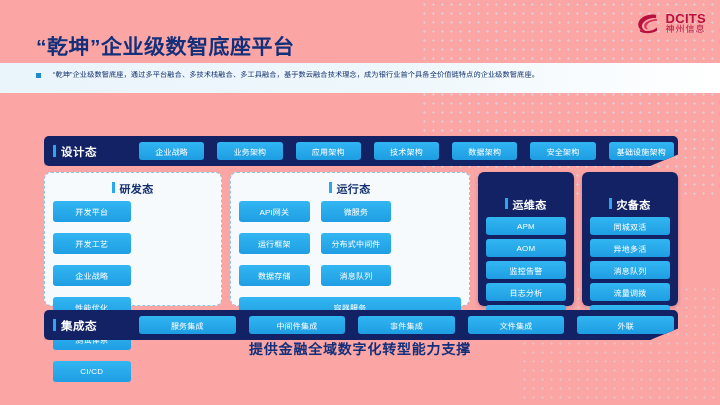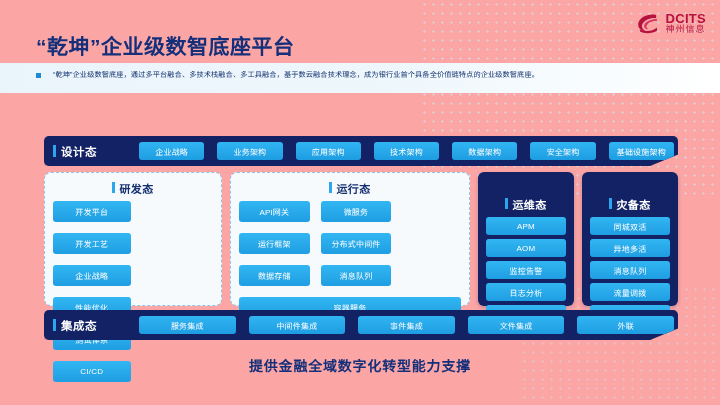--- a/index.html
+++ b/index.html
@@ -160,21 +160,21 @@
     padding: 24px 8px 8px;
     display: flex; flex-direction: column;
     flex: 1 1 0;
     box-shadow: 0 2px 4px rgba(18,34,100,.22);
   }
   .panel-dark .panel-head .txt { color: #ffffff; }
   .panel-dark .cell-grid { flex-direction: column; gap: 4px; flex:1; }
   .panel-dark .cell { width: 100%; height: 18px; }
   
   .caption {
-    position: absolute; left: 0; top: 355px;
+    position: absolute; left: 0; top: 338px;
     width: 720px; text-align: center;
     font-size: 14px; font-weight: bold;
     color: #15307a; letter-spacing: .8px;
   }
 </style>
 </head>
 <body>
 
 <div id="slide">
 

